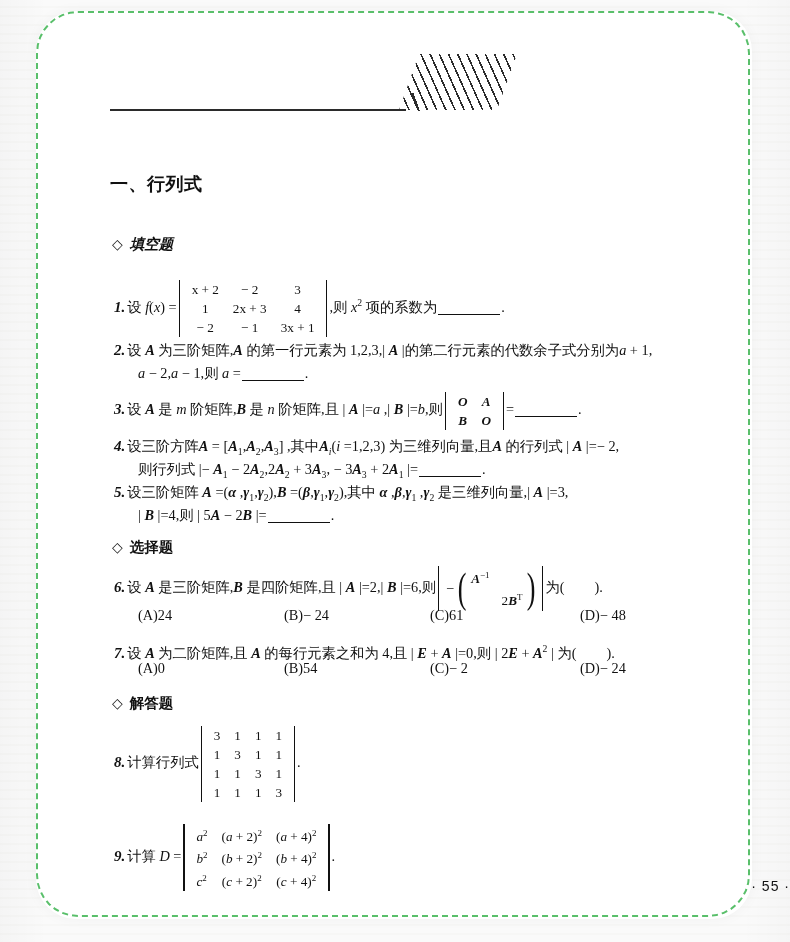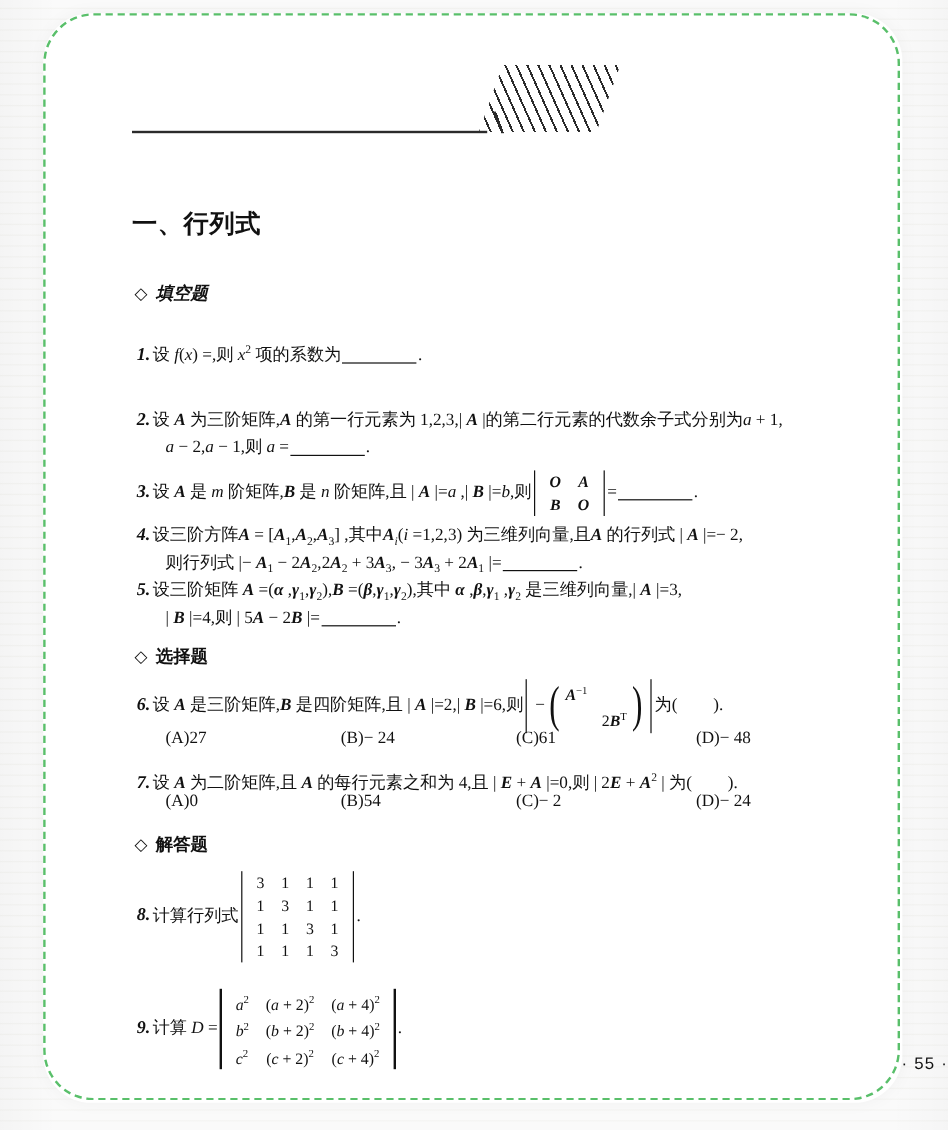--- a/index.html
+++ b/index.html
@@ -91,21 +91,21 @@
     width: 22px;
     height: 18px;
     background: linear-gradient(70deg, transparent 0 48%, #2b2b2b 48% 56%, transparent 56% 100%);
   }
 
   
   .sec-heading {
     position: absolute;
     font-family: "DejaVu Sans", "Liberation Sans", sans-serif;
     font-weight: bold;
-    font-size: 21px;
+    font-size: 18px;
     color: #111;
     letter-spacing: 0.5px;
     white-space: nowrap;
   }
   .sub-heading {
     position: absolute;
     font-family: "DejaVu Sans", "Liberation Sans", sans-serif;
     font-weight: bold;
     font-size: 14.5px;
     color: #111;
@@ -239,21 +239,41 @@
     <div class="title-rule-tail"></div>
   </div>
 
   <div class="sec-heading" style="left:110px; top:172px;">一、行列式</div>
 
   <div class="sub-heading" style="left:112px; top:235px;font-style:italic;">
     <span class="diamond-icon">◇</span><span>填空题</span>
   </div>
 
   <div class="prob" style="left:114px; top:280px;">
-    <span class="num">1.</span><span>设&nbsp;<span class="mi">f</span>(<span class="mi">x</span>)&nbsp;=</span><span><span>,则 </span><span class="mi">x</span><sup>2</sup><span> 项的系数为</span><span class="blank"></span><span>.</span></span>
+    <span class="num">1.</span><span>设&nbsp;<span class="mi">f</span>(<span class="mi">x</span>)&nbsp;=</span><span class="det">
+      <table>
+        <tbody>
+            <tr>
+          <td>x + 2</td>
+          <td>− 2</td>
+          <td>3</td>
+        </tr>
+        <tr>
+          <td>1</td>
+          <td>2x + 3</td>
+          <td>4</td>
+        </tr>
+        <tr>
+          <td>− 2</td>
+          <td>− 1</td>
+          <td>3x + 1</td>
+        </tr>
+      </tbody>
+        </table>
+    </span><span><span>,则 </span><span class="mi">x</span><sup>2</sup><span> 项的系数为</span><span class="blank"></span><span>.</span></span>
   </div>
 
   <div class="prob" style="left:114px; top:339px;">
     <span class="num">2.</span><span>设&nbsp;<span class="mb">A</span>&nbsp;为三阶矩阵,<span class="mb">A</span>&nbsp;的第一行元素为&nbsp;1,2,3,|&nbsp;<span class="mb">A</span>&nbsp;|的第二行元素的代数余子式分别为<span class="mi">a</span>&nbsp;+&nbsp;1,</span>
   </div>
   <div class="prob" style="left:138px; top:362px;text-align:center;">
     <span><span class="mi">a</span>&nbsp;−&nbsp;2,<span class="mi">a</span>&nbsp;−&nbsp;1,则&nbsp;<span class="mi">a</span>&nbsp;=</span><span class="blank"></span><span>.</span>
   </div>
 
   <div class="prob" style="left:114px; top:392px;">
@@ -304,21 +324,21 @@
             <td>&nbsp;&nbsp;&nbsp;</td>
             <td class="bm-br">2<span class="mbu" style="font-style:italic;">B</span><sup>T</sup></td>
           </tr>
         </tbody>
           </table>
         <span class="paren-r">)</span>
       </span></span><span><span>为(</span><span style="display:inline-block;width:30px;"></span><span>).</span></span>
   </div>
 
   <div class="opts" style="left:138px; top:607px;">
-    <span class="opt" style="width:146px;">(A)27</span><span class="opt" style="width:146px;">(B)− 24</span><span class="opt" style="width:150px;">(C)61</span><span class="opt">(D)− 48</span>
+    <span class="opt" style="width:146px;">(A)24</span><span class="opt" style="width:146px;">(B)− 24</span><span class="opt" style="width:150px;">(C)61</span><span class="opt">(D)− 48</span>
   </div>
 
   <div class="prob" style="left:114px; top:637px;">
     <span class="num">7.</span><span>设&nbsp;<span class="mb">A</span>&nbsp;为二阶矩阵,且&nbsp;<span class="mb">A</span>&nbsp;的每行元素之和为&nbsp;4,且&nbsp;|&nbsp;<span class="mb">E</span>&nbsp;+&nbsp;<span class="mb">A</span>&nbsp;|=0,则&nbsp;|&nbsp;2<span class="mb">E</span>&nbsp;+&nbsp;<span class="mb">A</span><sup>2</sup>&nbsp;|&nbsp;为(</span><span style="display:inline-block;width:30px;"></span><span>).</span>
   </div>
 
   <div class="opts" style="left:138px; top:660px;">
     <span class="opt" style="width:146px;">(A)0</span><span class="opt" style="width:146px;">(B)54</span><span class="opt" style="width:150px;">(C)− 2</span><span class="opt">(D)− 24</span>
   </div>
 

